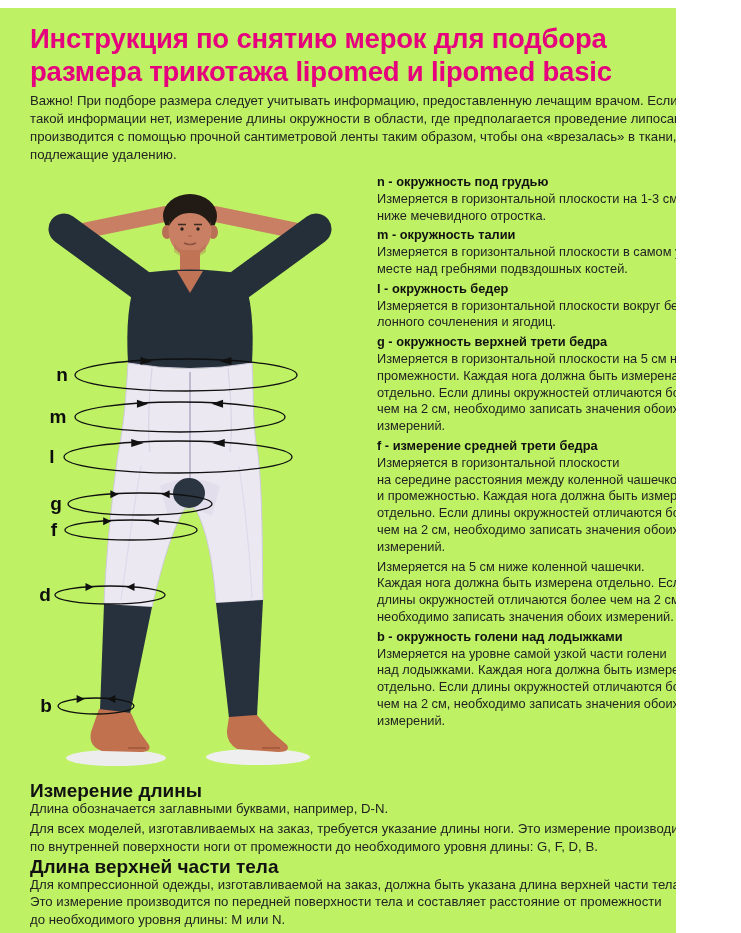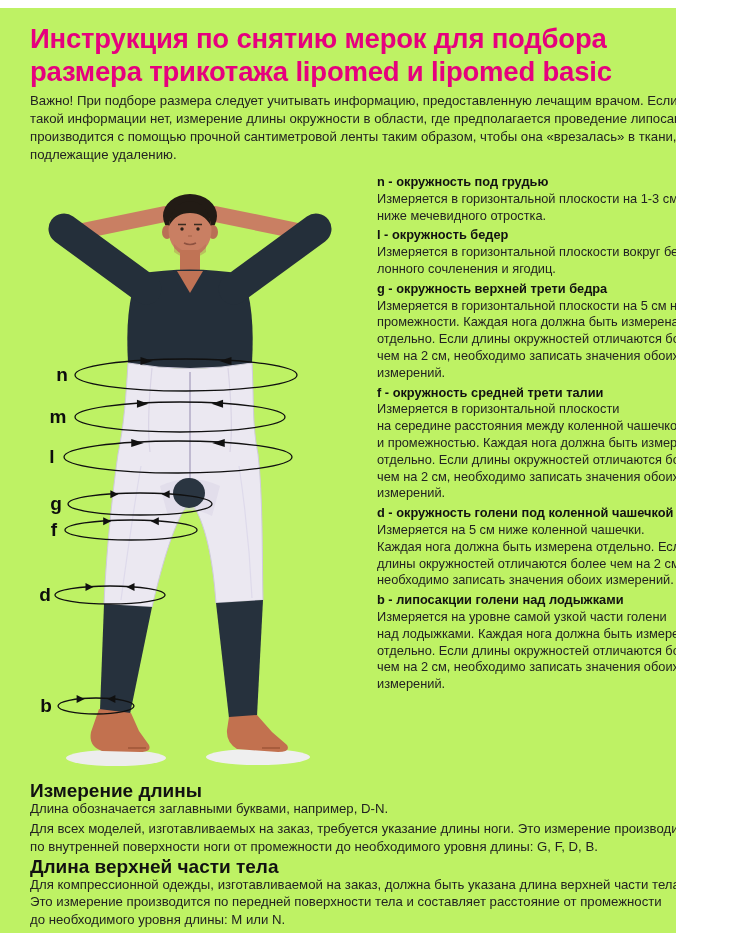--- a/index.html
+++ b/index.html
@@ -130,50 +130,54 @@
     </svg>
   </div>
 
   <div class="defs-col">
     <div class="def">
       <div class="def-h">n - окружность под грудью</div>
       <div class="def-b">Измеряется в горизонтальной плоскости на 1-3 см
 ниже мечевидного отростка.</div>
     </div>
     <div class="def">
+      <div class="def-h">m - окружность талии</div>
+      <div class="def-b">Измеряется в горизонтальной плоскости в самом узком
+месте над гребнями подвздошных костей.</div>
+    </div>
+    <div class="def">
       <div class="def-h">l - окружность бедер</div>
       <div class="def-b">Измеряется в горизонтальной плоскости вокруг бедер,
 лонного сочленения и ягодиц.</div>
     </div>
     <div class="def">
       <div class="def-h">g - окружность верхней трети бедра</div>
       <div class="def-b">Измеряется в горизонтальной плоскости на 5 см ниже
 промежности. Каждая нога должна быть измерена
 отдельно. Если длины окружностей отличаются более
 чем на 2 см, необходимо записать значения обоих
 измерений.</div>
     </div>
     <div class="def">
-      <div class="def-h">f - окружность средней трети талии</div>
+      <div class="def-h">f - измерение средней трети бедра</div>
       <div class="def-b">Измеряется в горизонтальной плоскости
 на середине расстояния между коленной чашечкой
 и промежностью. Каждая нога должна быть измерена
 отдельно. Если длины окружностей отличаются более
 чем на 2 см, необходимо записать значения обоих
 измерений.</div>
     </div>
     <div class="def">
-      <div class="def-h">d - окружность голени под коленной чашечкой</div>
       <div class="def-b">Измеряется на 5 см ниже коленной чашечки.
 Каждая нога должна быть измерена отдельно. Если
 длины окружностей отличаются более чем на 2 см,
 необходимо записать значения обоих измерений.</div>
     </div>
     <div class="def">
-      <div class="def-h">b - липосакции голени над лодыжками</div>
+      <div class="def-h">b - окружность голени над лодыжками</div>
       <div class="def-b">Измеряется на уровне самой узкой части голени
 над лодыжками. Каждая нога должна быть измерена
 отдельно. Если длины окружностей отличаются более
 чем на 2 см, необходимо записать значения обоих
 измерений.</div>
     </div>
   </div>
 
   <div class="length-sec">
     <div class="len-block">

